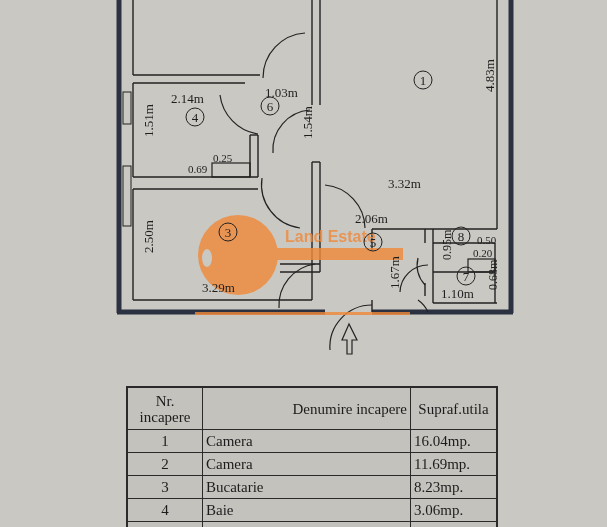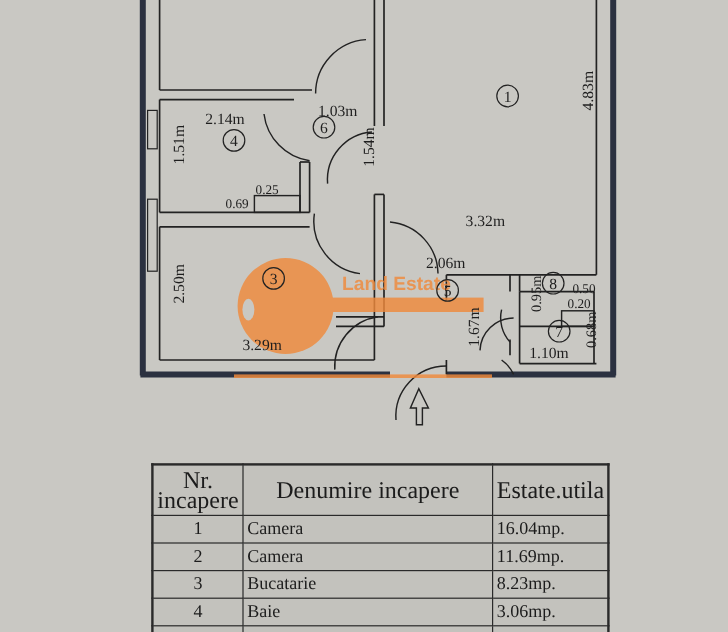--- a/index.html
+++ b/index.html
@@ -18,26 +18,26 @@
       border:2px solid #2a2a2a;
       font-family:"Liberation Serif", serif;
       color:#1c1c1c;
     }
     #room-table th, #room-table td {
       border:1px solid #2a2a2a;
       padding:0 3px;
       font-weight:normal;
       height:22px;
     }
-    #room-table th { font-size:20px; line-height:16px; height:41px; }
+    #room-table th { font-size:15px; line-height:16px; height:41px; }
     #room-table td { font-size:15px; line-height:20px; }
     .col-nr { width:68px; text-align:center; }
     .col-name { width:201px; text-align:left; }
     .col-area { width:79px; }
-    th.col-name { text-align:center; }
+    th.col-name { text-align:right; }
     th.col-area { text-align:center; }
     .watermark-text { font-family:"Liberation Sans", sans-serif; font-weight:bold; }
   </style>
 </head>
 <body>
 
 <svg id="plan" viewBox="0 0 607 360" xmlns="http://www.w3.org/2000/svg">
 
   <g fill="none" stroke="#2b3140">
     <line x1="119" y1="0" x2="119" y2="313" stroke-width="5"></line>
@@ -153,21 +153,21 @@
   <g fill="none" stroke="#222" stroke-width="1.2">
     <path d="M349 324 L342 340 L347 340 L347 354 L352 354 L352 340 L357 340 Z"></path>
   </g>
 </svg>
 
 <table id="room-table">
   <thead>
     <tr>
       <th class="col-nr">Nr. incapere</th>
       <th class="col-name">Denumire incapere</th>
-      <th class="col-area">Estate.utila</th>
+      <th class="col-area">Supraf.utila</th>
     </tr>
   </thead>
   <tbody>
     <tr>
       <td class="col-nr">1</td>
       <td class="col-name">Camera</td>
       <td class="col-area">16.04mp.</td>
     </tr>
     <tr>
       <td class="col-nr">2</td>

